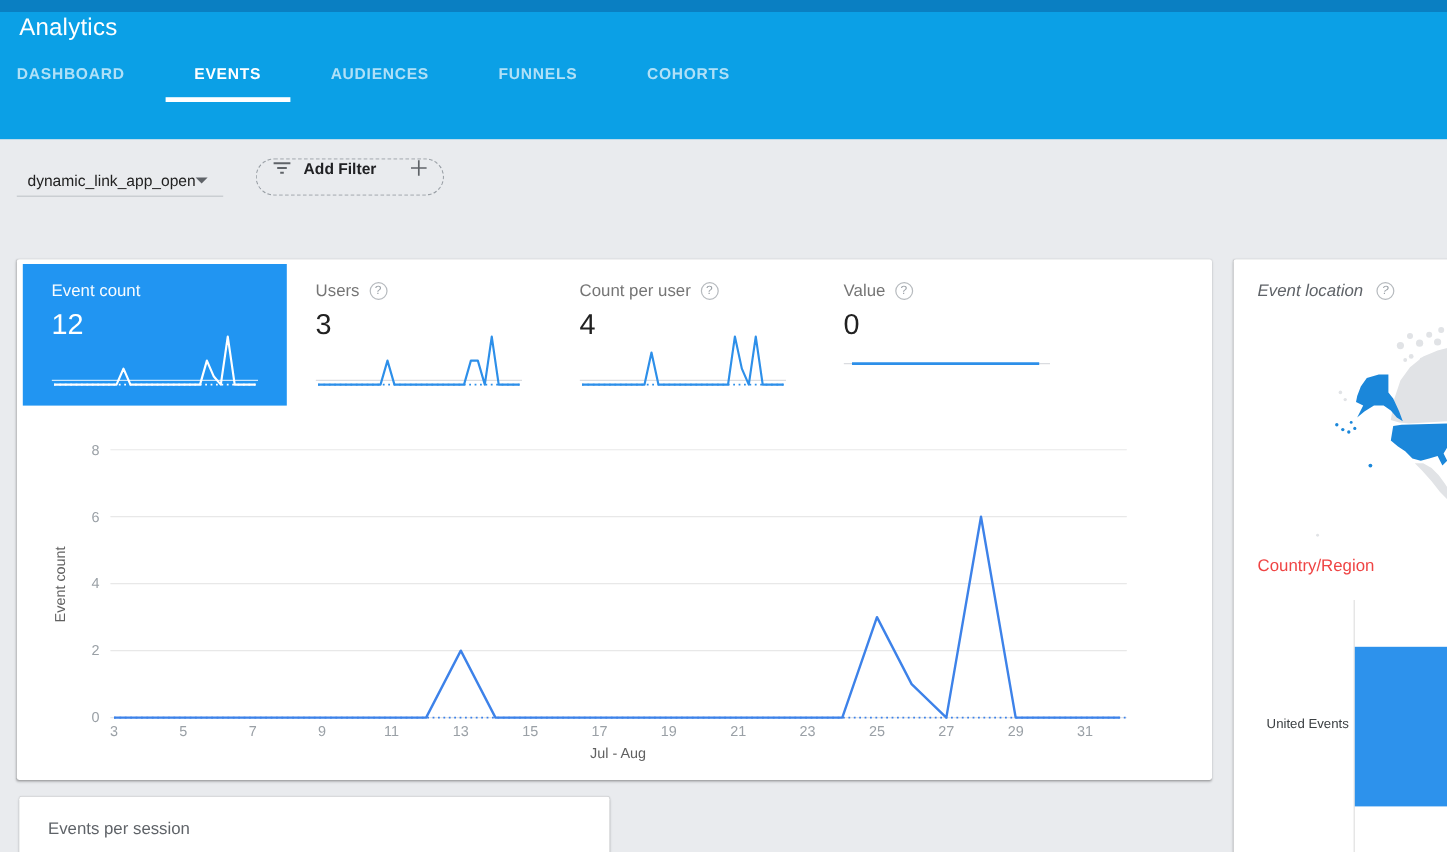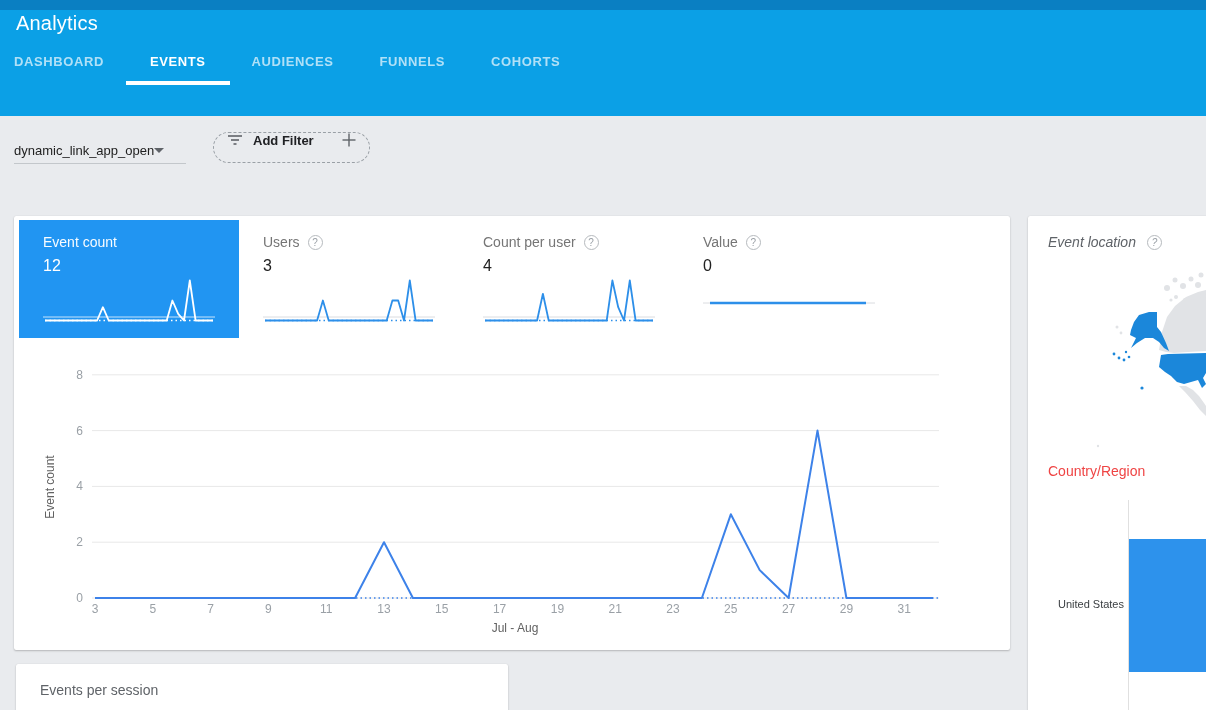--- a/index.html
+++ b/index.html
@@ -8,49 +8,49 @@
     position:relative; overflow:hidden;
     background:var(--page-bg,#e9ebee);
     font-family:"Liberation Sans", sans-serif;
   }
   svg text { font-family:"Liberation Sans", sans-serif; }
 
   
   .statusbar { position:absolute; left:0; top:0; width:1206px; height:10px; background:var(--status-strip,#0a7fc2); }
   .appbar { position:absolute; left:0; top:10px; width:1206px; height:106px; background:var(--appbar,#0ba0e6); }
   .app-title { position:absolute; left:16px; top:2px; font-size:20px; color:#ffffff; letter-spacing:.2px; }
-  .tabs { position:absolute; left:14px; top:34px; height:41px; display:flex; column-gap:46px; }
+  .tabs { position:absolute; left:14px; top:34px; height:41px; display:flex; column-gap:58px; }
   .tab { position:relative; height:41px; padding-top:10px; font-size:13px; font-weight:bold;
          letter-spacing:.6px; color:rgba(255,255,255,.68); cursor:pointer; white-space:nowrap; }
   .tab.active { color:#ffffff; }
   .tab.active::after { content:""; position:absolute; left:-24px; right:-24px; bottom:0; height:4px; background:#ffffff; }
 
   
   .event-select { position:absolute; left:14px; top:138px; width:172px; height:26px;
-    border-bottom:1px solid #c3c7cb; display:flex; align-items:center; justify-content:flex-start;
+    border-bottom:1px solid #c3c7cb; display:flex; align-items:center; justify-content:center;
     font-size:13px; color:#212121; cursor:pointer; }
   .caret { width:0; height:0; border-left:5px solid transparent; border-right:5px solid transparent;
     border-top:5px solid #5f6368; margin-right:4px; }
   .add-filter { position:absolute; left:213px; top:132px; height:31px; padding:0 13px 0 13px;
     border:1px dashed #9aa0a6; border-radius:16px; background:transparent;
     display:flex; align-items:flex-start; gap:10px; font-size:13px; font-weight:bold; color:#202124; cursor:pointer; }
   .add-filter .plus { margin-left:18px; }
 
   
   .card { position:absolute; background:#ffffff; border-radius:2px;
     box-shadow:0 1px 2px rgba(0,0,0,.22), 0 0 1px rgba(0,0,0,.12); }
   .main-card { left:14px; top:216px; width:996px; height:434px; }
   .loc-card  { left:1028px; top:216px; width:200px; height:540px; }
   .bottom-card { left:16px; top:664px; width:492px; height:60px; }
 
   
   .tiles { position:absolute; left:5px; top:4px; display:flex; }
   .tile { position:relative; width:220px; height:118px; padding:14px 24px; cursor:pointer; }
   .tile-label { display:flex; align-items:center; gap:8px; font-size:14px; color:#757575; }
-  .tile-value { margin-top:7px; font-size:16px; color:#212121; }
+  .tile-value { margin-top:7px; font-size:24px; color:#212121; }
   .tile.selected { background:var(--tile-selected,#2195f2); }
   .tile.selected .tile-label { color:rgba(255,255,255,.97); }
   .tile.selected .tile-value { color:#ffffff; }
   .spark { position:absolute; left:24px; bottom:9px; }
   .help { display:inline-block; width:15px; height:15px; border:1px solid #b6babe; border-radius:50%;
     font-size:10px; line-height:13px; text-align:center; color:#9aa0a6; font-weight:normal; cursor:pointer; }
 
   
   .ylabel { position:absolute; left:-14px; top:264px; width:100px; height:14px; text-align:center;
     font-size:12px; color:#616161; transform:rotate(-90deg); }
@@ -221,19 +221,19 @@
         <circle cx="70" cy="176" r="1.2"></circle>
     </g>
 
     <path style="fill:var(--map-highlight)" d="M131 97 L133 85 L140 84 L178 83 L178 103 L175 108 L178 114 L174 118 L170 110 L163 112 L156 114 L149 112 L143 106 L137 102 Z"></path>
     <circle cx="114" cy="118" r="1.6" style="fill:var(--map-highlight)"></circle>
 
     <path style="fill:var(--map-land)" d="M151 116 L158 116 L165 120 L171 126 L176 133 L178 136 L178 146 L172 140 L165 131 L157 122 Z"></path>
   </svg>
   <div class="country-label">Country/Region</div>
   <div class="bar-axis"></div>
-  <div class="bar-label">United States</div>
+  <div class="bar-label">United Events</div>
   <div class="country-bar"></div>
 </aside>
 
 <section class="card bottom-card">
   <div class="bottom-title">Events per session</div>
 </section>
 
 </body></html>

